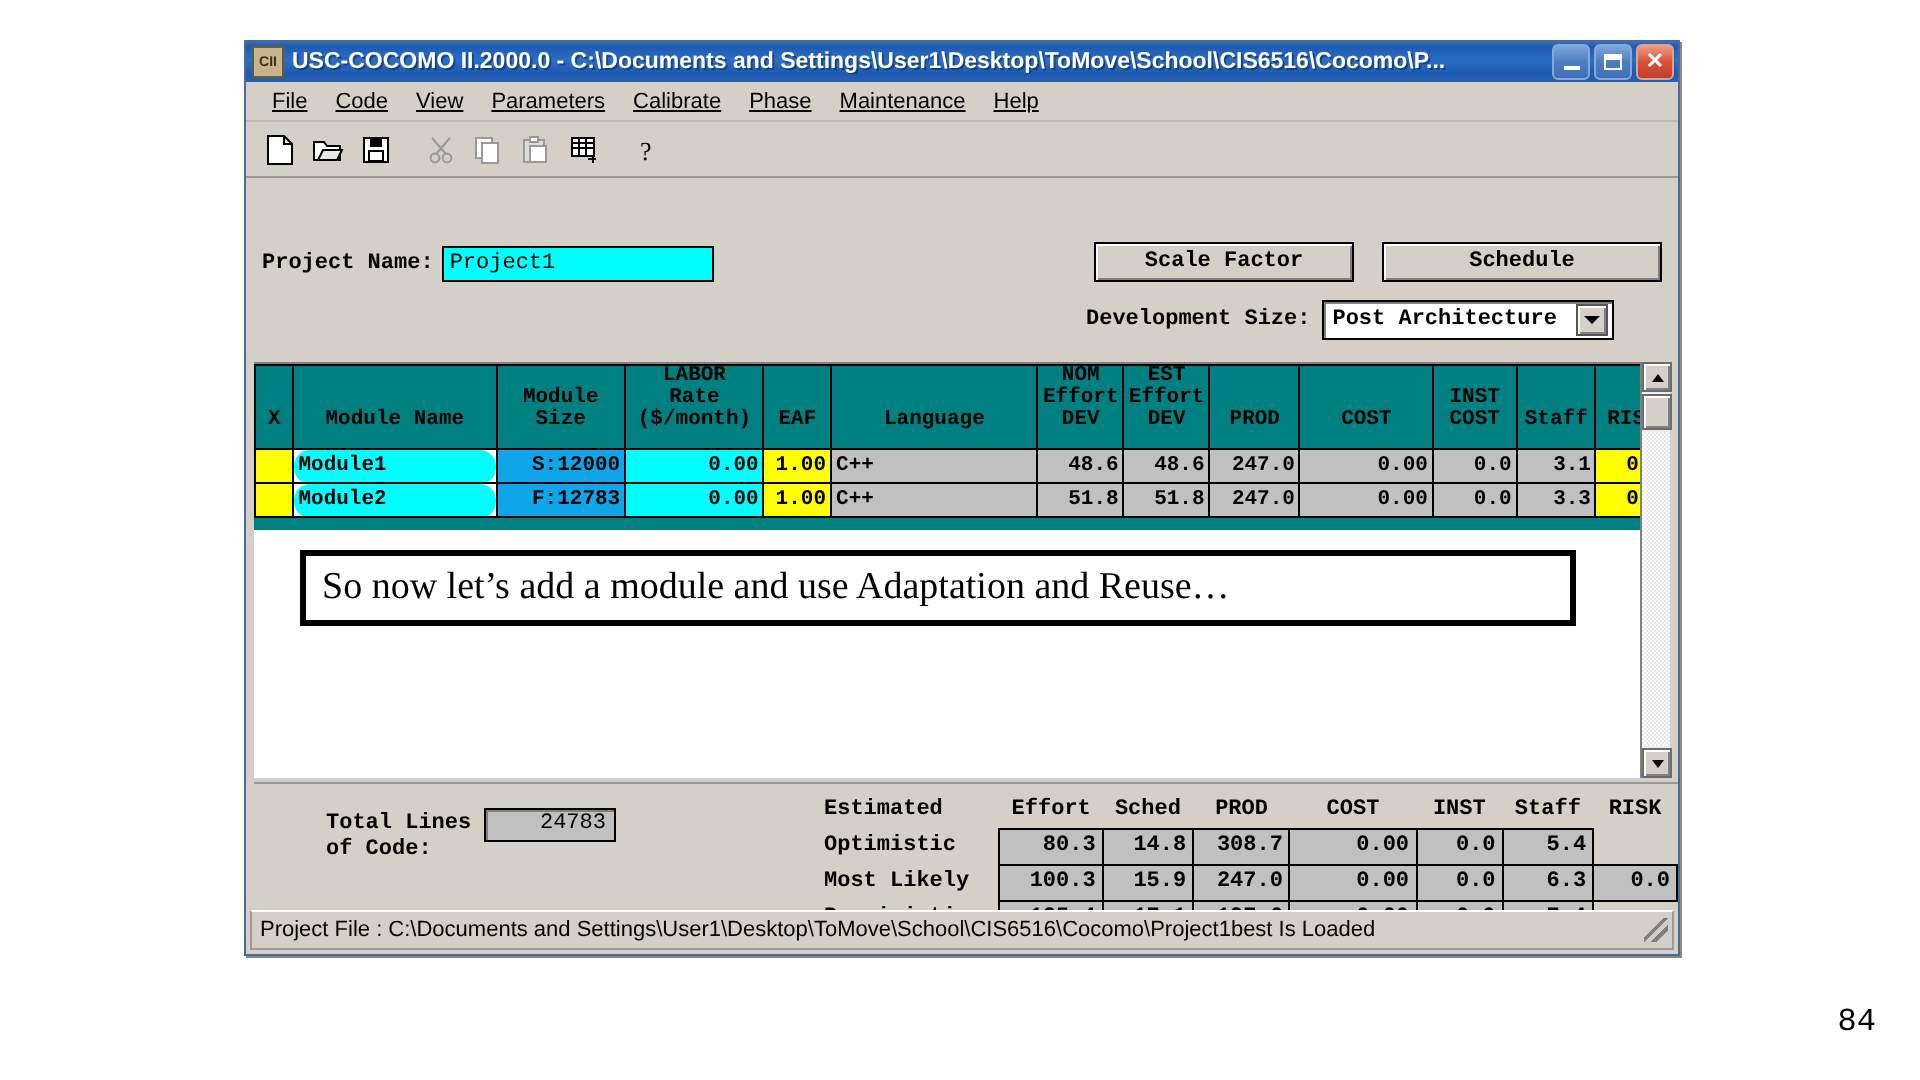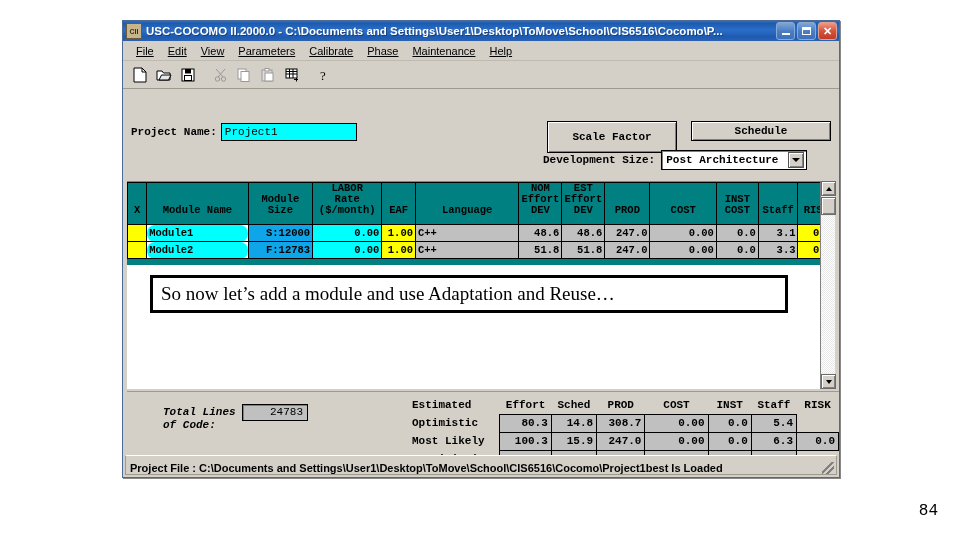--- a/index.html
+++ b/index.html
@@ -117,21 +117,21 @@
   }
 
   .btn {
     background: #d4d0c8;
     border: 1px solid #000;
     box-shadow: inset 1px 1px 0 #ffffff, inset -1px -1px 0 #808080;
     font-family: "Liberation Mono", monospace;
     font-size: 11px; font-weight: bold; color: #000;
     display: flex; align-items: center; justify-content: center;
   }
-  .btn-scale { position: absolute; left: 422px; top: 26px; width: 130px; height: 32px; }
+  .btn-scale { position: absolute; left: 422px; top: 26px; width: 130px; height: 20px; }
   .btn-sched { position: absolute; left: 566px; top: 26px; width: 140px; height: 20px; }
 
   .devmodel-row {
     position: absolute; left: 418px; top: 55px;
     display: flex; align-items: center;
   }
   .combo {
     margin-left: 6px;
     width: 146px; height: 20px;
     background: #ffffff; border: 1px solid #000;
@@ -220,21 +220,20 @@
   .bottom-panel {
     position: absolute; left: 2px; top: 296px;
     width: 712px; height: 81px; background: #d4d0c8;
     border-top: 1px solid #9e9a90;
   }
   .tloc-label {
     position: absolute; left: 36px; top: 14px;
     font-family: "Liberation Mono", monospace;
     font-size: 11px; font-weight: bold; line-height: 13px;
     white-space: pre;
-    font-style: italic;
   }
   .tloc-value {
     position: absolute; left: 115px; top: 12px;
     width: 66px; height: 17px;
     background: #c0c0c0; border: 1px solid #000;
     box-shadow: inset 1px 1px 0 #808080;
     font-family: "Liberation Mono", monospace;
     font-size: 11px; font-weight: normal;
     text-align: right; padding-right: 4px; line-height: 15px;
   }
@@ -253,21 +252,21 @@
   }
   table.est td.blank { background: transparent; border: none; }
 
   
   .statusbar {
     position: absolute; left: 2px; bottom: 2px;
     width: 712px; height: 20px;
     background: #d4d0c8;
     border: 1px solid #9e9a90;
     border-top: 1px solid #ffffff;
-    display: flex; align-items: flex-end; font-weight: bold;
+    display: flex; align-items: center;
   }
   .statusbar .stext {
     font-size: 11px; color: #000; padding-left: 4px;
     font-family: "Liberation Sans", sans-serif;
     white-space: nowrap; overflow: hidden; flex: 1;
   }
   .grip {
     width: 12px; height: 12px; margin-right: 2px;
     background:
       linear-gradient(135deg, transparent 40%, #808080 40%, #808080 52%, transparent 52%),
@@ -315,21 +314,21 @@
             <span class="gl"></span>
           </div>
         <div class="tbtn close">
             <span class="gl">✕</span>
           </div>
       </div>
     </div>
 
     <div class="menubar">
       <div class="menu-item"><u>File</u></div>
-      <div class="menu-item"><u>Edit</u></div>
+      <div class="menu-item"><u>Code</u></div>
       <div class="menu-item"><u>View</u></div>
       <div class="menu-item"><u>Parameters</u></div>
       <div class="menu-item"><u>Calibrate</u></div>
       <div class="menu-item"><u>Phase</u></div>
       <div class="menu-item"><u>Maintenance</u></div>
       <div class="menu-item"><u>Help</u></div>
     </div>
 
     <div class="toolbar">
       <div class="tool">

